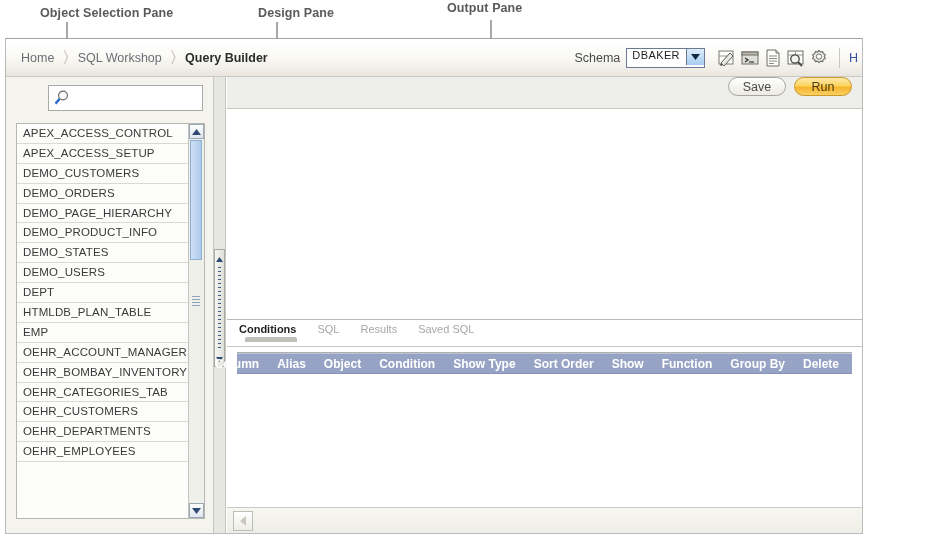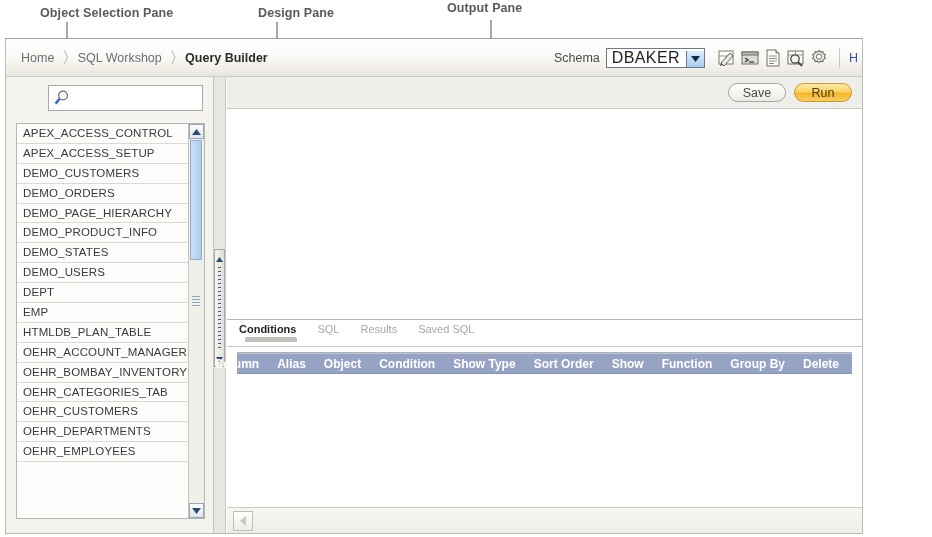--- a/index.html
+++ b/index.html
@@ -60,25 +60,25 @@
   .crumb-sep{
     color:#c9c6bd;font-size:16px;padding:0 7px 2px 7px;
     font-weight:300;
   }
   .topright{
     position:absolute;right:0;top:0;height:38px;
     display:flex;align-items:center;padding-right:4px;
   }
   .schema-label{font-size:12.5px;color:#4a4a4a;margin-right:6px;}
   .schema-select{
-    display:flex;align-items:flex-end;
+    display:flex;align-items:flex-start;
     height:18px;
     border:1px solid #6b7a90;
     background:#ffffff;
-    font-size:16px;
+    font-size:11px;
     font-family:"Liberation Sans", sans-serif;
     color:#222;
     padding:0 0 0 5px;
     cursor:pointer;
   }
   .schema-value{letter-spacing:.4px;padding-right:6px;}
   .schema-arrow{
     width:17px;height:16px;
     background:linear-gradient(to bottom,#dcecfb,#a8cdee);
     border-left:1px solid #6b7a90;
@@ -205,21 +205,21 @@
   }
 
   
   #designpane{
     position:absolute;left:0;top:0;right:0;height:243px;
   }
   .design-toolbar{
     height:32px;
     background:#eeeeea;
     border-bottom:1px solid #c6c7c1;
-    display:flex;align-items:center;justify-content:flex-end;
+    display:flex;align-items:flex-start;justify-content:flex-end;
     padding-right:10px;
     box-sizing:border-box;
   }
   .btn{
     height:19px;min-width:58px;
     border-radius:10px;
     border:1px solid #a6a6a0;
     background:linear-gradient(to bottom,#ffffff,#eceae2);
     font-size:12.5px;color:#4c4c4c;
     display:flex;align-items:center;justify-content:center;
@@ -422,22 +422,22 @@
         <div class="objlist">
           <div class="objrow">APEX_ACCESS_CONTROL</div>
           <div class="objrow">APEX_ACCESS_SETUP</div>
           <div class="objrow">DEMO_CUSTOMERS</div>
           <div class="objrow">DEMO_ORDERS</div>
           <div class="objrow">DEMO_PAGE_HIERARCHY</div>
           <div class="objrow">DEMO_PRODUCT_INFO</div>
           <div class="objrow">DEMO_STATES</div>
           <div class="objrow">DEMO_USERS</div>
           <div class="objrow">DEPT</div>
+          <div class="objrow">HTMLDB_PLAN_TABLE</div>
           <div class="objrow">EMP</div>
-          <div class="objrow">HTMLDB_PLAN_TABLE</div>
           <div class="objrow">OEHR_ACCOUNT_MANAGERS</div>
           <div class="objrow">OEHR_BOMBAY_INVENTORY</div>
           <div class="objrow">OEHR_CATEGORIES_TAB</div>
           <div class="objrow">OEHR_CUSTOMERS</div>
           <div class="objrow">OEHR_DEPARTMENTS</div>
           <div class="objrow">OEHR_EMPLOYEES</div>
 
         </div>
 
         <div class="vscroll">

